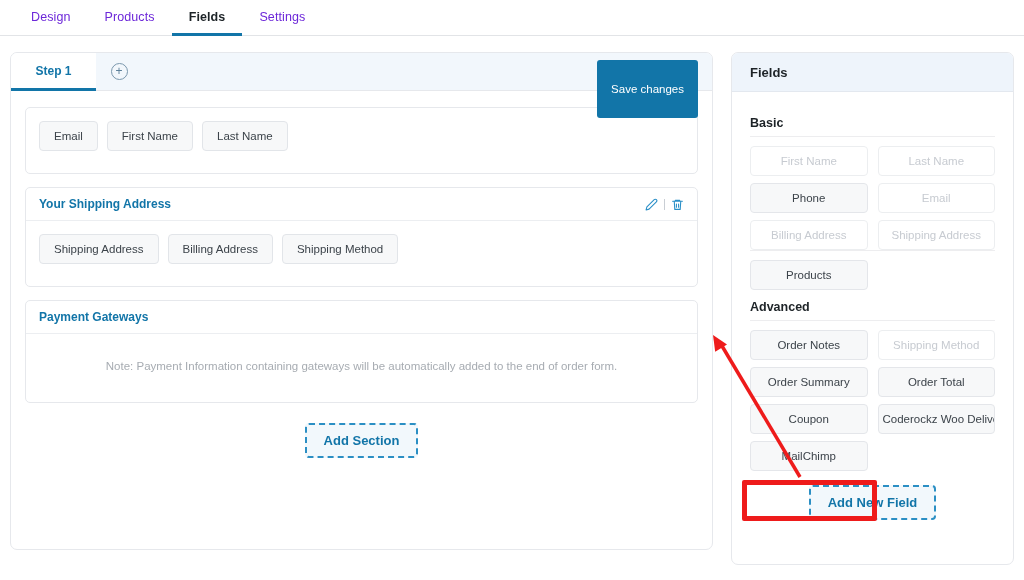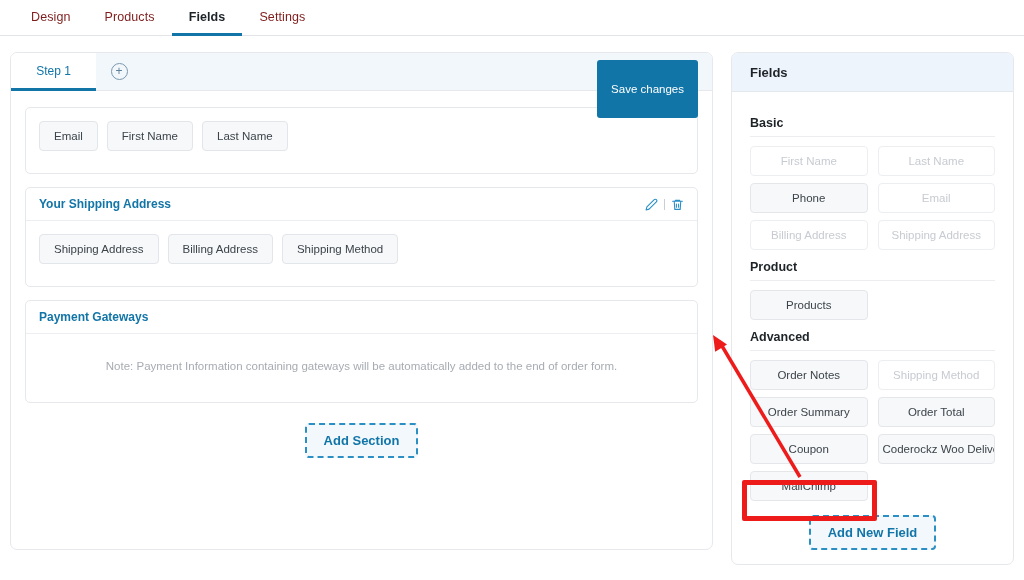--- a/index.html
+++ b/index.html
@@ -15,21 +15,21 @@
     position: absolute; left: 0; top: 0;
     width: 1024px; height: 36px;
     border-bottom: 1px solid #e2e4e7;
     display: flex; align-items: stretch;
     padding-left: 14px;
   }
   .topnav-tab {
     display: flex; align-items: center;
     padding: 0 17px;
     font-size: 12.5px;
-    color: #7f1d1d;
+    color: #6d28d9;
     letter-spacing: .1px;
     cursor: pointer;
     border-bottom: 3px solid transparent;
     margin-bottom: -1px;
   }
   .topnav-tab.active {
     color: #1d2327;
     font-weight: bold;
     border-bottom-color: #1275a8;
   }
@@ -58,21 +58,21 @@
     background: #f2f7fc;
     border-bottom: 1px solid #e6e8ec;
     border-radius: 6px 6px 0 0;
     display: flex; align-items: stretch;
   }
   .step-tab {
     width: 85px;
     background: #ffffff;
     color: #1275a8;
     font-size: 12px;
-    font-weight: normal;
+    font-weight: bold;
     display: flex; align-items: center; justify-content: center;
     border-bottom: 3px solid #1275a8;
     margin-bottom: -1px;
     border-radius: 6px 0 0 0;
     cursor: pointer;
   }
   .step-add {
     width: 46px;
     display: flex; align-items: center; justify-content: center;
     cursor: pointer;
@@ -305,21 +305,20 @@
       <div class="cat-title">Basic</div>
       <div class="cat-rule"></div>
       <div class="field-grid">
         <div class="field-item disabled">First Name</div>
         <div class="field-item disabled">Last Name</div>
         <div class="field-item">Phone</div>
         <div class="field-item disabled">Email</div>
         <div class="field-item disabled">Billing Address</div>
         <div class="field-item disabled">Shipping Address</div>
       </div>
-      <div class="cat-title">Product</div>
       <div class="cat-rule"></div>
       <div class="field-grid">
         <div class="field-item">Products</div>
       </div>
       <div class="cat-title">Advanced</div>
       <div class="cat-rule"></div>
       <div class="field-grid">
         <div class="field-item">Order Notes</div>
         <div class="field-item disabled">Shipping Method</div>
         <div class="field-item">Order Summary</div>

